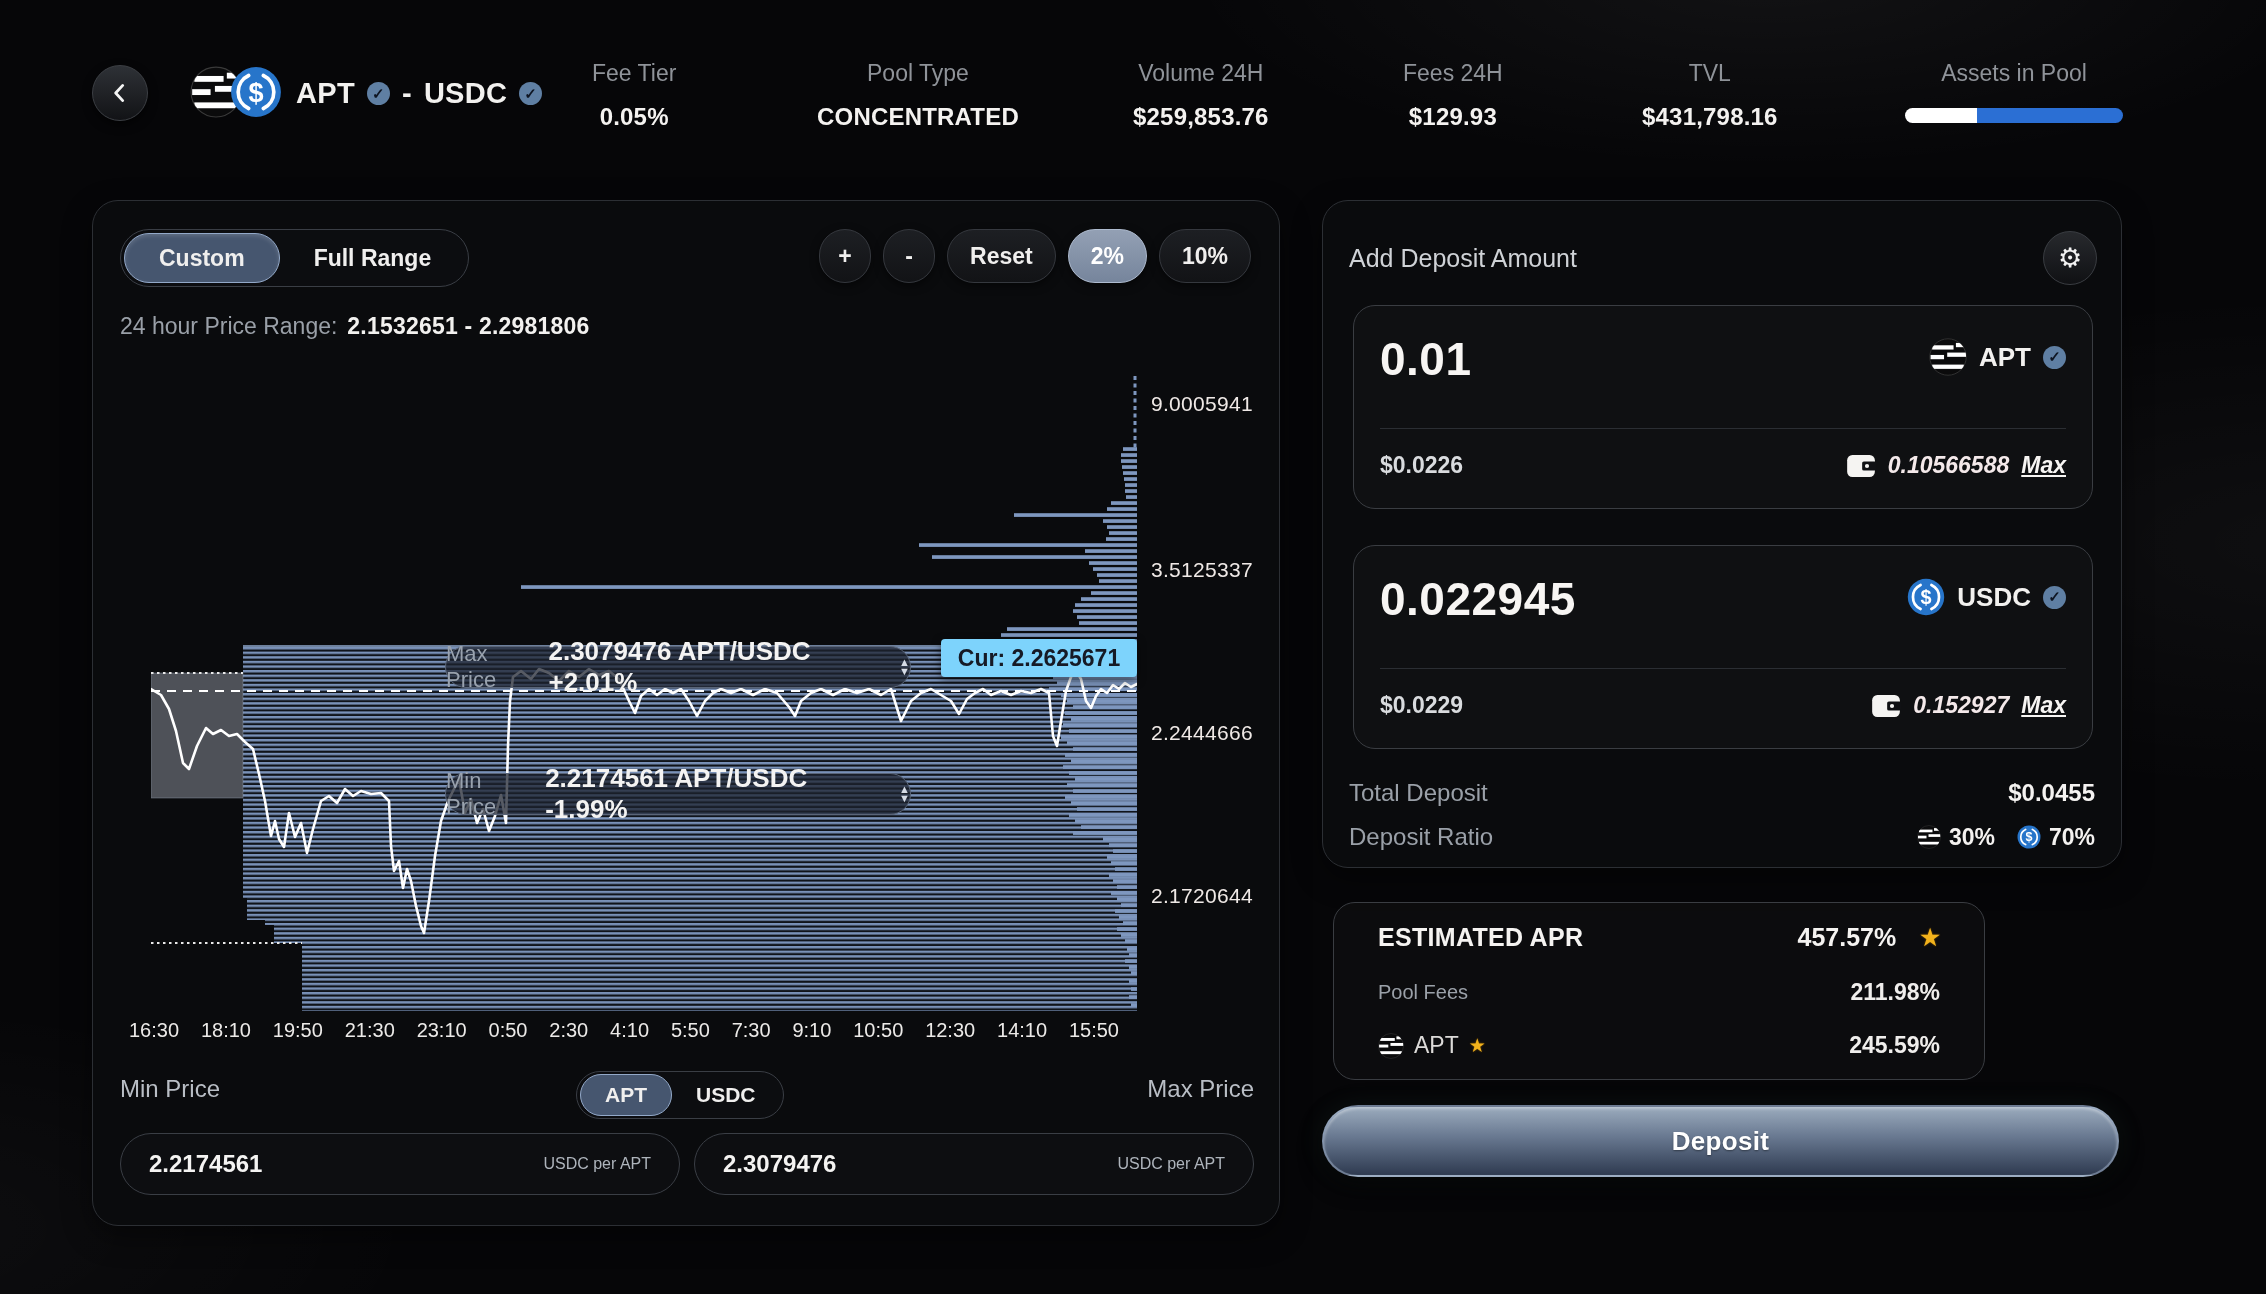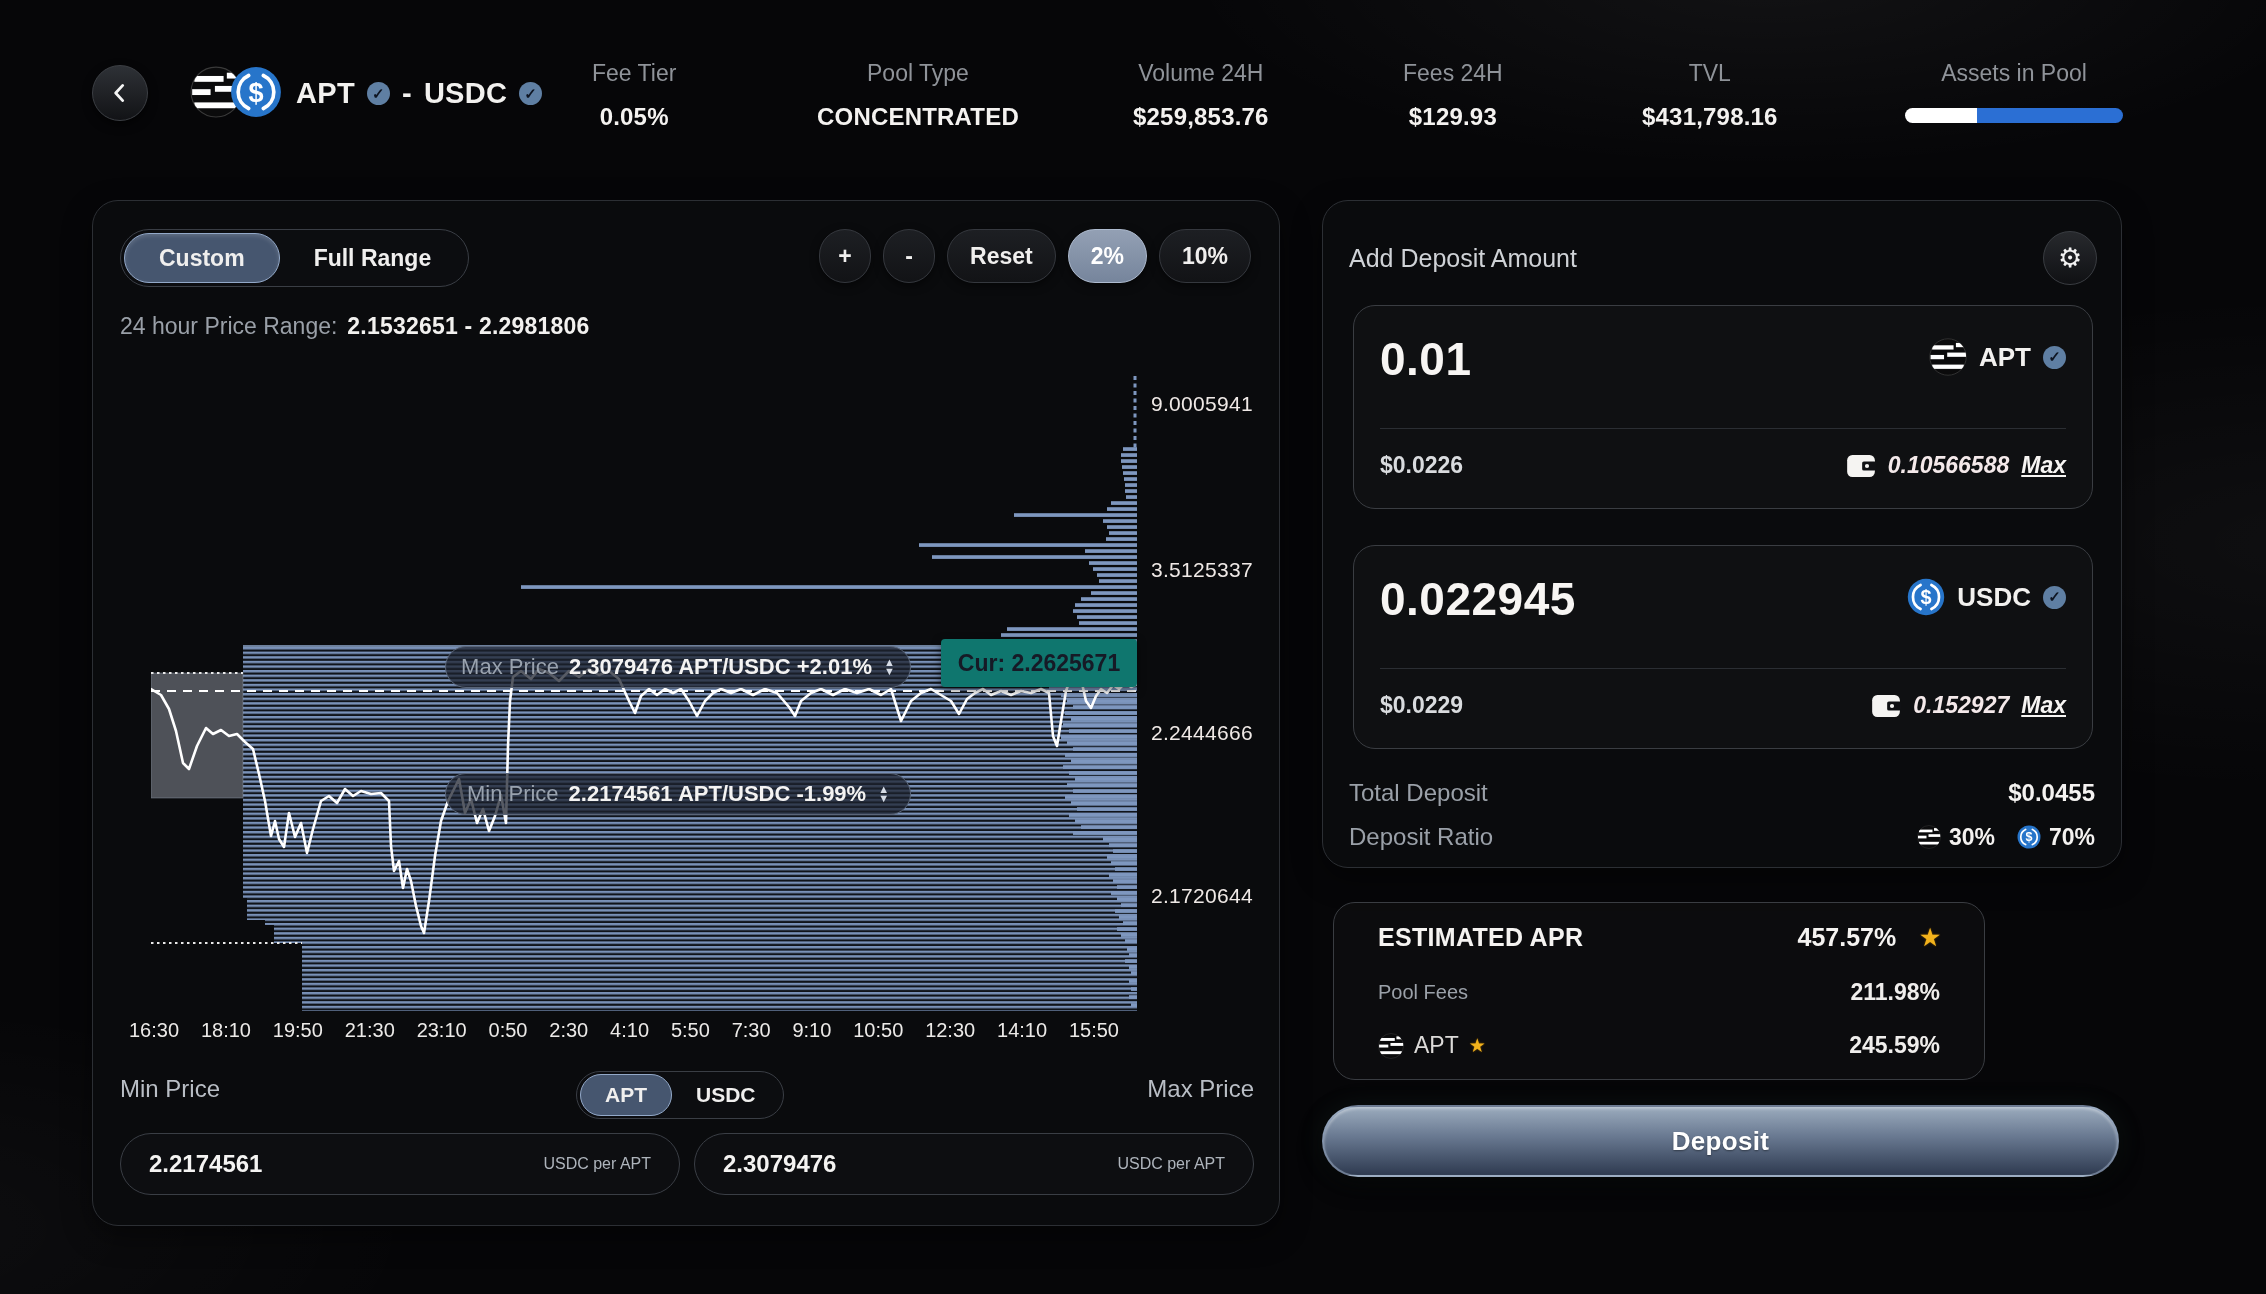--- a/index.html
+++ b/index.html
@@ -60,24 +60,24 @@
   #chart-wrap { left:58px; top:170px; width:986px; height:640px; }
   #chart-svg { position:absolute; inset:0; }
   .y-axis { left:1058px; top:170px; width:150px; height:640px; }
   .y-tick { position:absolute; font-size:21px; color:#efe9e6; letter-spacing:.3px; }
   .x-axis { left:36px; top:818px; width:990px; display:flex; justify-content:space-between; }
   .x-tick { font-size:20px; color:#eceae8; font-weight:500; }
   .price-pill { position:absolute; height:42px; border-radius:22px; display:flex; align-items:center;
     justify-content:center; gap:10px; background:rgba(28,34,46,.74); border:1.5px solid #5a6578;
     cursor:pointer; }
   .price-pill .plbl { color:#99a2ae; font-size:22px; }
-  .price-pill .pval { color:#f4f3f2; font-size:22px; font-weight:700; }
+  .price-pill .pval { color:#f4f3f2; font-size:26px; font-weight:700; }
   .stepper { display:flex; flex-direction:column; line-height:9px; font-size:11px; color:#d6dce6; margin-left:2px; }
-  #cur-box { position:absolute; left:790px; top:268px; width:196px; height:48px;
-    background:#0f766e; color:#161a26; border-radius:4px; display:flex; align-items:center;
+  #cur-box { position:absolute; left:790px; top:268px; width:196px; height:38px;
+    background:#7dd3fc; color:#161a26; border-radius:4px; display:flex; align-items:center;
     justify-content:center; font-size:23px; font-weight:700; box-shadow:0 3px 8px rgba(0,0,0,.5); }
 
   .minmax-row { left:27px; top:874px; width:1134px; display:flex; align-items:center; }
   .mm-label { font-size:24px; color:#b9bec5; }
   .denom-toggle { position:absolute; left:456px; top:-4px; height:48px; border:1px solid #3a3e45;
     border-radius:26px; background:#0c0d10; display:flex; align-items:center; padding:3px; }
   .denom { height:42px; padding:0 24px; border-radius:22px; display:flex; align-items:center;
     font-size:21px; font-weight:700; color:#f0efee; cursor:pointer; }
   .denom.active { background:#46566f; border:1.5px solid #93a9c9; }
   .price-input { position:absolute; top:932px; width:560px; height:62px; border:1.5px solid #3a3e45;

